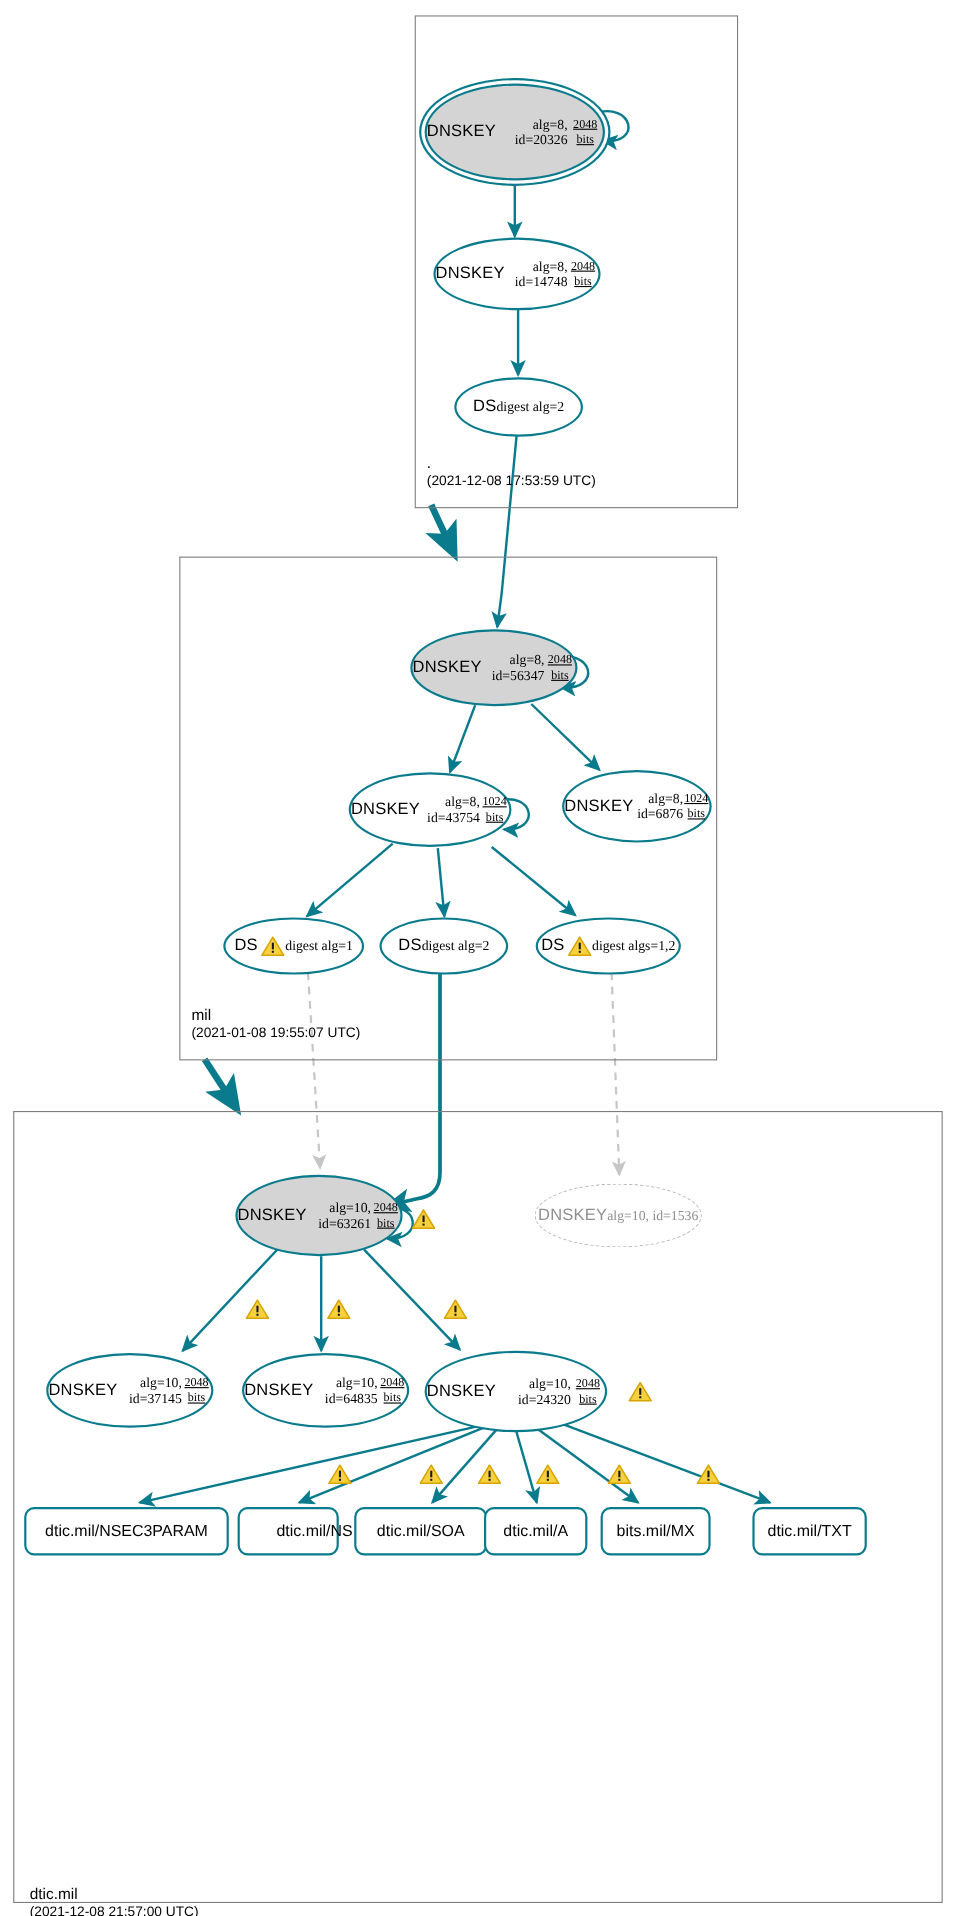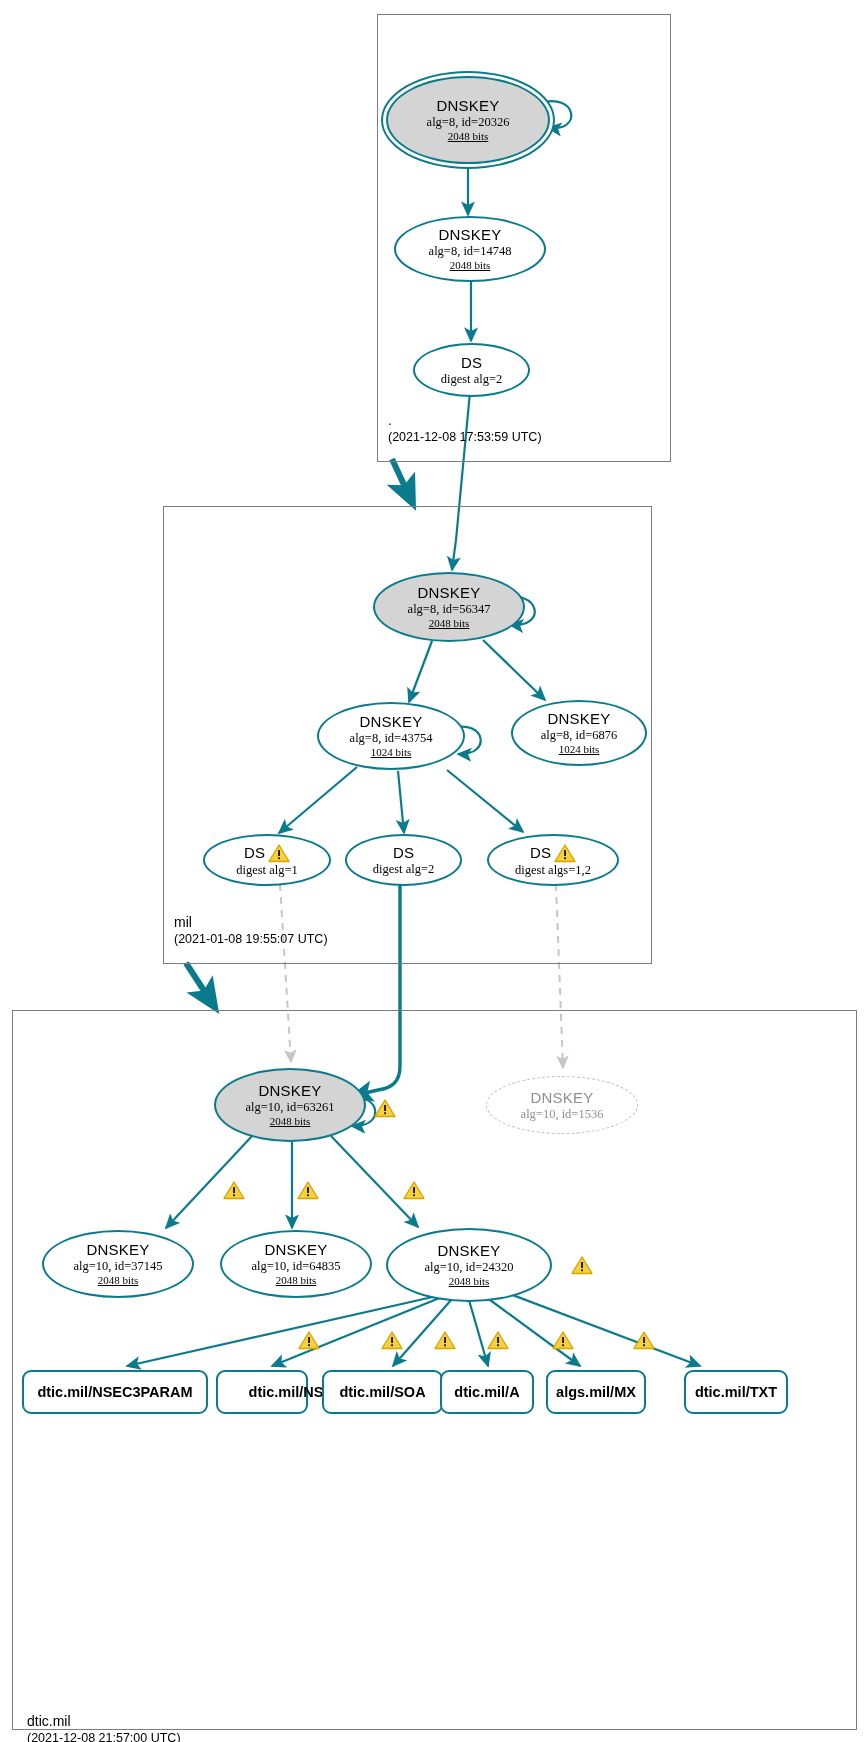--- a/index.html
+++ b/index.html
@@ -7,33 +7,33 @@
        font-family:"Liberation Sans",sans-serif;color:#000;}
   #stage{position:absolute;left:0;top:0;width:867px;height:1742px;}
   svg#wire{position:absolute;left:0;top:0;width:867px;height:1742px;}
   .zonebox{position:absolute;border:1px solid #7d7d7d;background:transparent;}
   .zonelabel{position:absolute;font-family:"Liberation Sans",sans-serif;}
   .zonelabel .zname{font-size:14px;line-height:17px;}
   .zonelabel .ztime{font-size:12.5px;line-height:16px;}
   .node{position:absolute;display:flex;flex-direction:column;align-items:center;
         justify-content:center;text-align:center;}
   .ell{border:2px solid #0a7b8c;border-radius:50%;background:#ffffff;
-       display:flex;flex-direction:column;align-items:center;justify-content:center;
+       display:flex;flex-direction:row;align-items:center;justify-content:center;
        box-sizing:border-box;width:100%;height:100%;}
   .ell.gray{background:#d4d4d4;}
   .ell.dashed{border:1.5px dashed #bdbdbd;background:#ffffff;}
   .ell.ksk{box-shadow:0 0 0 3px #ffffff, 0 0 0 5px #0a7b8c;}
   .t1{font-size:15px;line-height:18px;letter-spacing:.2px;}
   .t2{font-family:"Liberation Serif",serif;font-size:12.5px;line-height:14px;text-align:right;}
   .t3{font-family:"Liberation Serif",serif;font-size:11px;line-height:14px;text-decoration:underline;}
   .ell.dashed .t1{color:#8f8f8f;}
   .ell.dashed .t2{color:#8f8f8f;}
   .rr{position:absolute;border:2px solid #0a7b8c;border-radius:9px;background:#fff;
       display:flex;align-items:center;justify-content:center;font-size:14.5px;
-      box-sizing:border-box;font-weight:bold;}
+      box-sizing:border-box;}
   .warn{position:absolute;width:22px;height:20px;}
   .dsrow{display:flex;align-items:center;justify-content:center;gap:3px;}
 </style>
 </head>
 <body>
 
 <div id="stage">
 
   <svg id="wire" viewBox="0 0 867 1742" xmlns="http://www.w3.org/2000/svg">
     <defs>
@@ -272,21 +272,21 @@
   <div class="rr" style="left:216px;top:1370px;width:92px;height:44px;padding-left:48px;">
     <span>dtic.mil/NS</span>
   </div>
   <div class="rr" style="left:322px;top:1370px;width:121px;height:44px;justify-content:center;">
     <span>dtic.mil/SOA</span>
   </div>
   <div class="rr" style="left:440px;top:1370px;width:94px;height:44px;">
     <span>dtic.mil/A</span>
   </div>
   <div class="rr" style="left:546px;top:1370px;width:100px;height:44px;">
-    <span>algs.mil/MX</span>
+    <span>bits.mil/MX</span>
   </div>
   <div class="rr" style="left:656px;top:1370px;width:104px;height:44px;margin-left:28px;">
     <span>dtic.mil/TXT</span>
   </div>
 
   <svg class="warn" style="left:298px;top:1330px;" viewBox="0 0 22 20">
     <path d="M11,2 L21,18.5 L1,18.5 Z" fill="#f7d13d" stroke="#d8a400" stroke-width="1.4" stroke-linejoin="round"></path>
     <rect x="10.1" y="7" width="1.9" height="6" fill="#1a1a1a"></rect>
     <rect x="10.1" y="14.3" width="1.9" height="1.9" fill="#1a1a1a"></rect>
   </svg>

